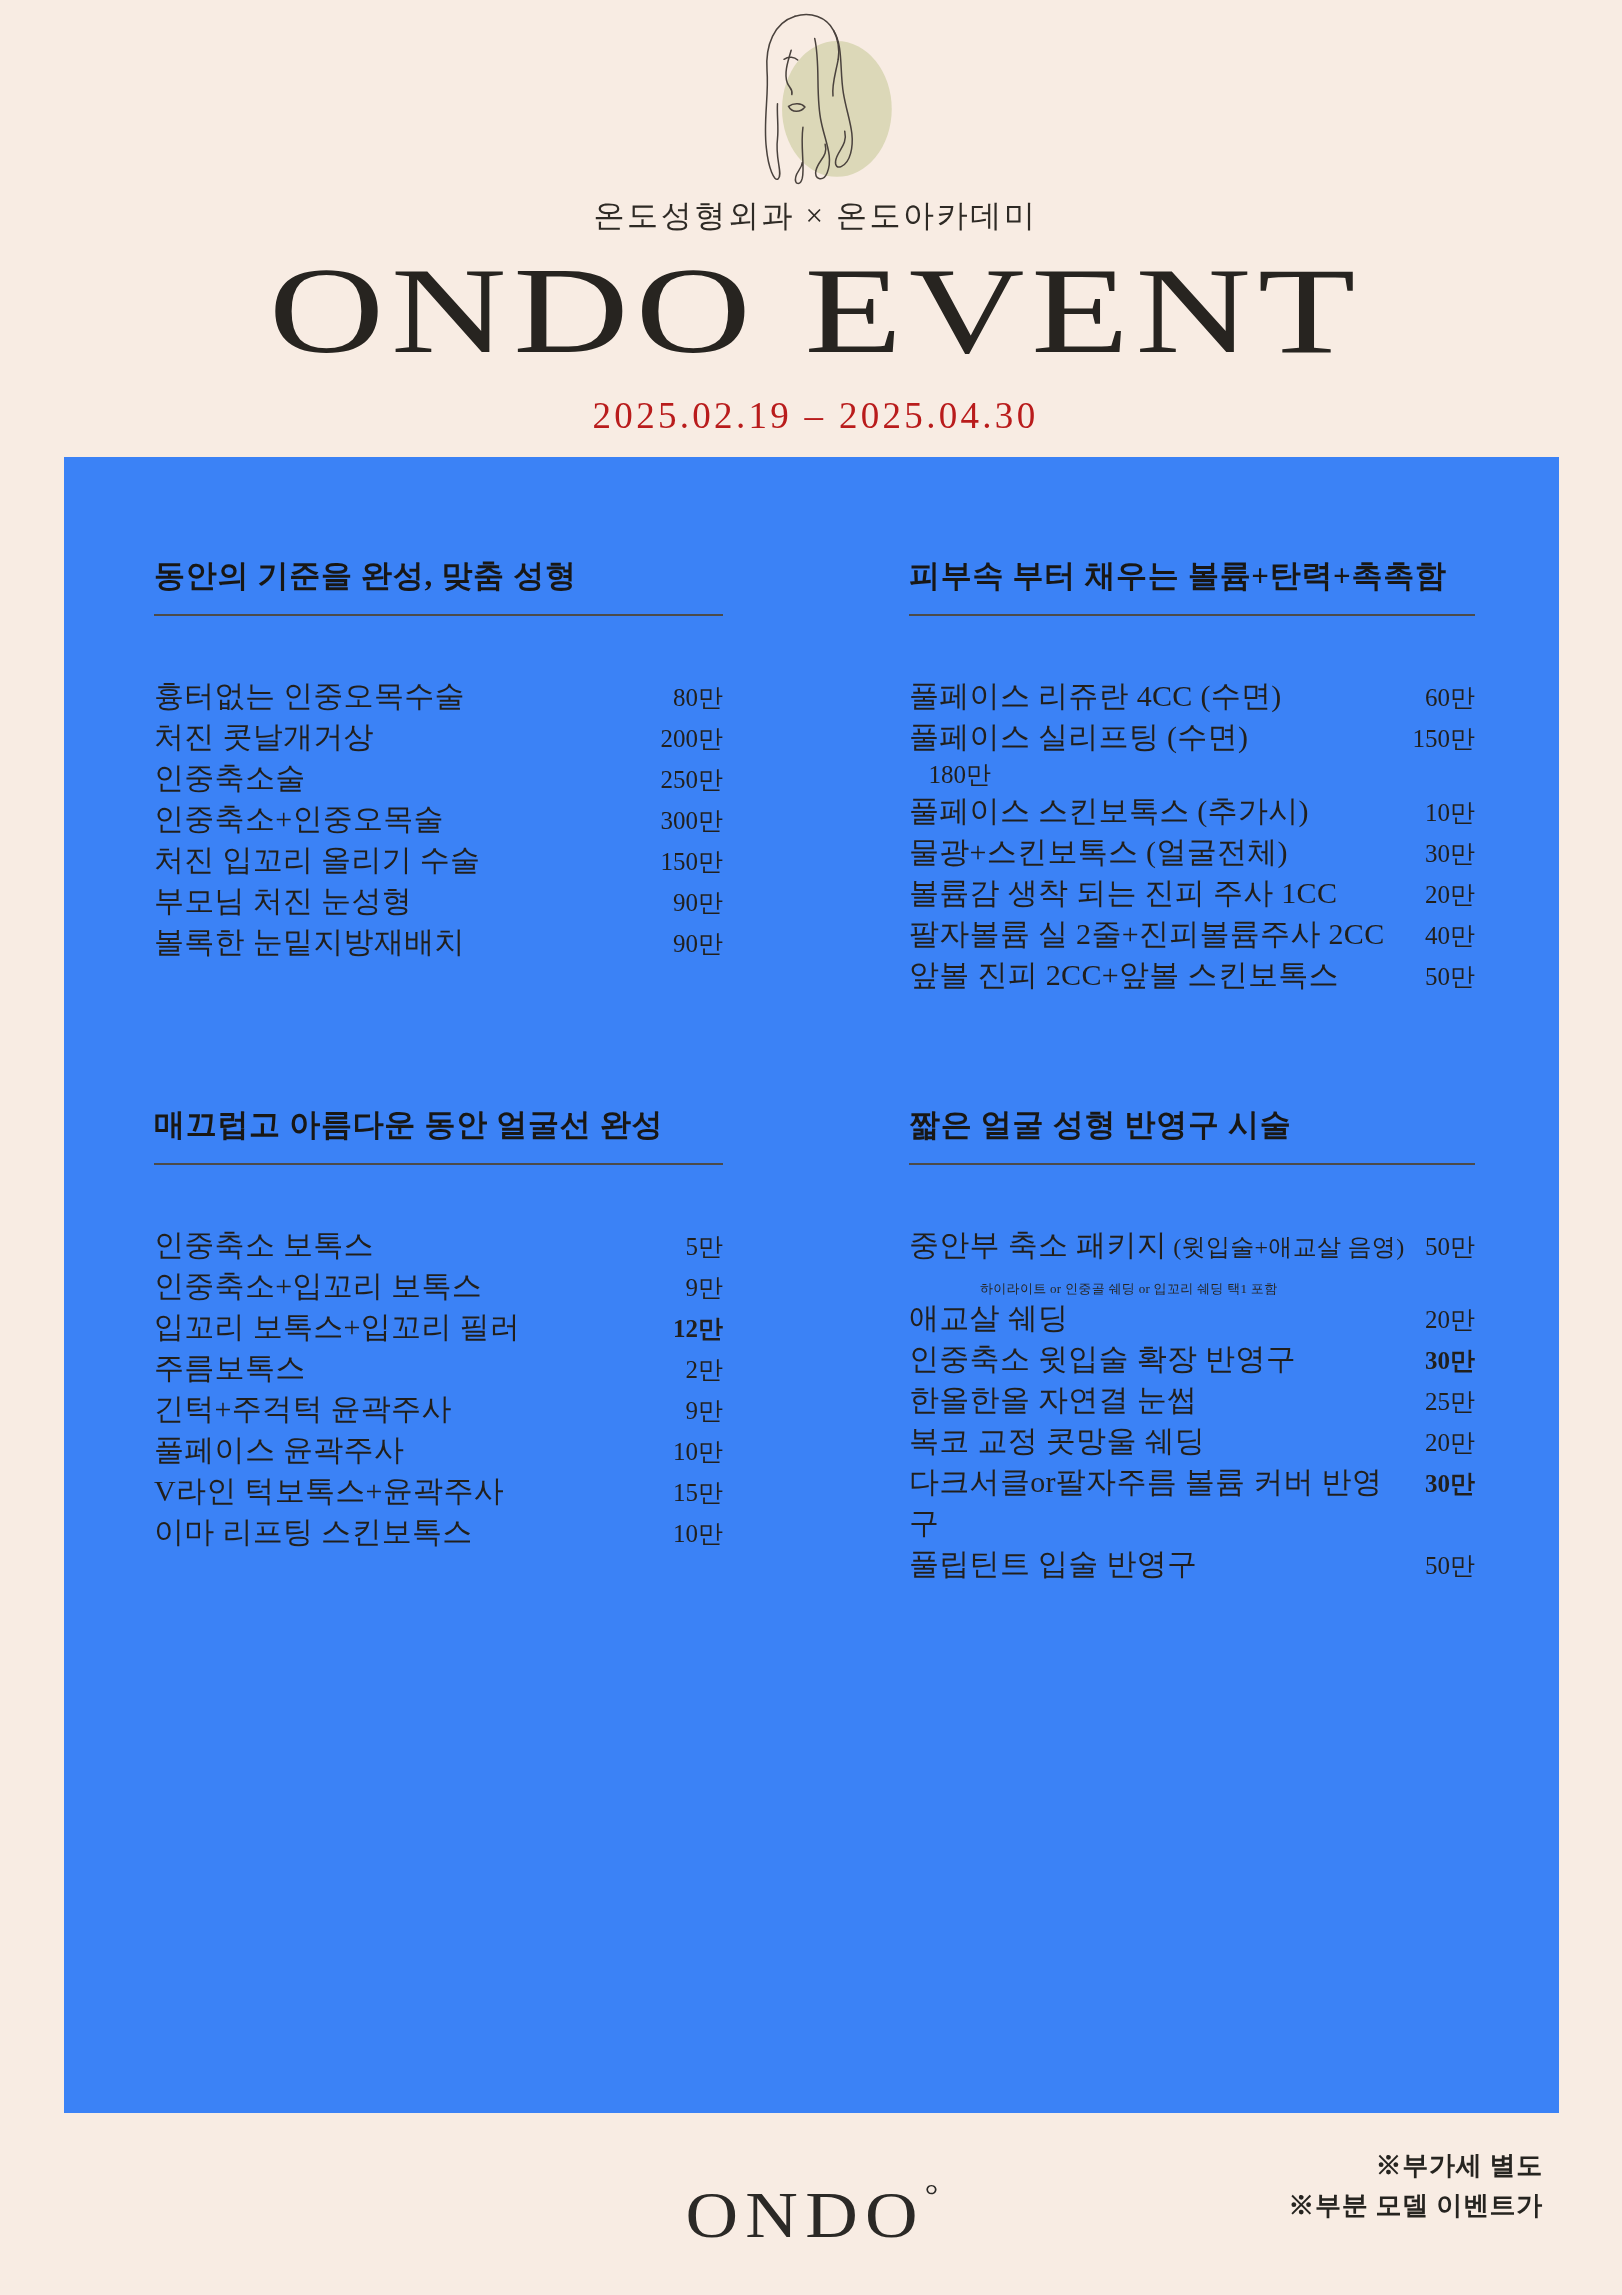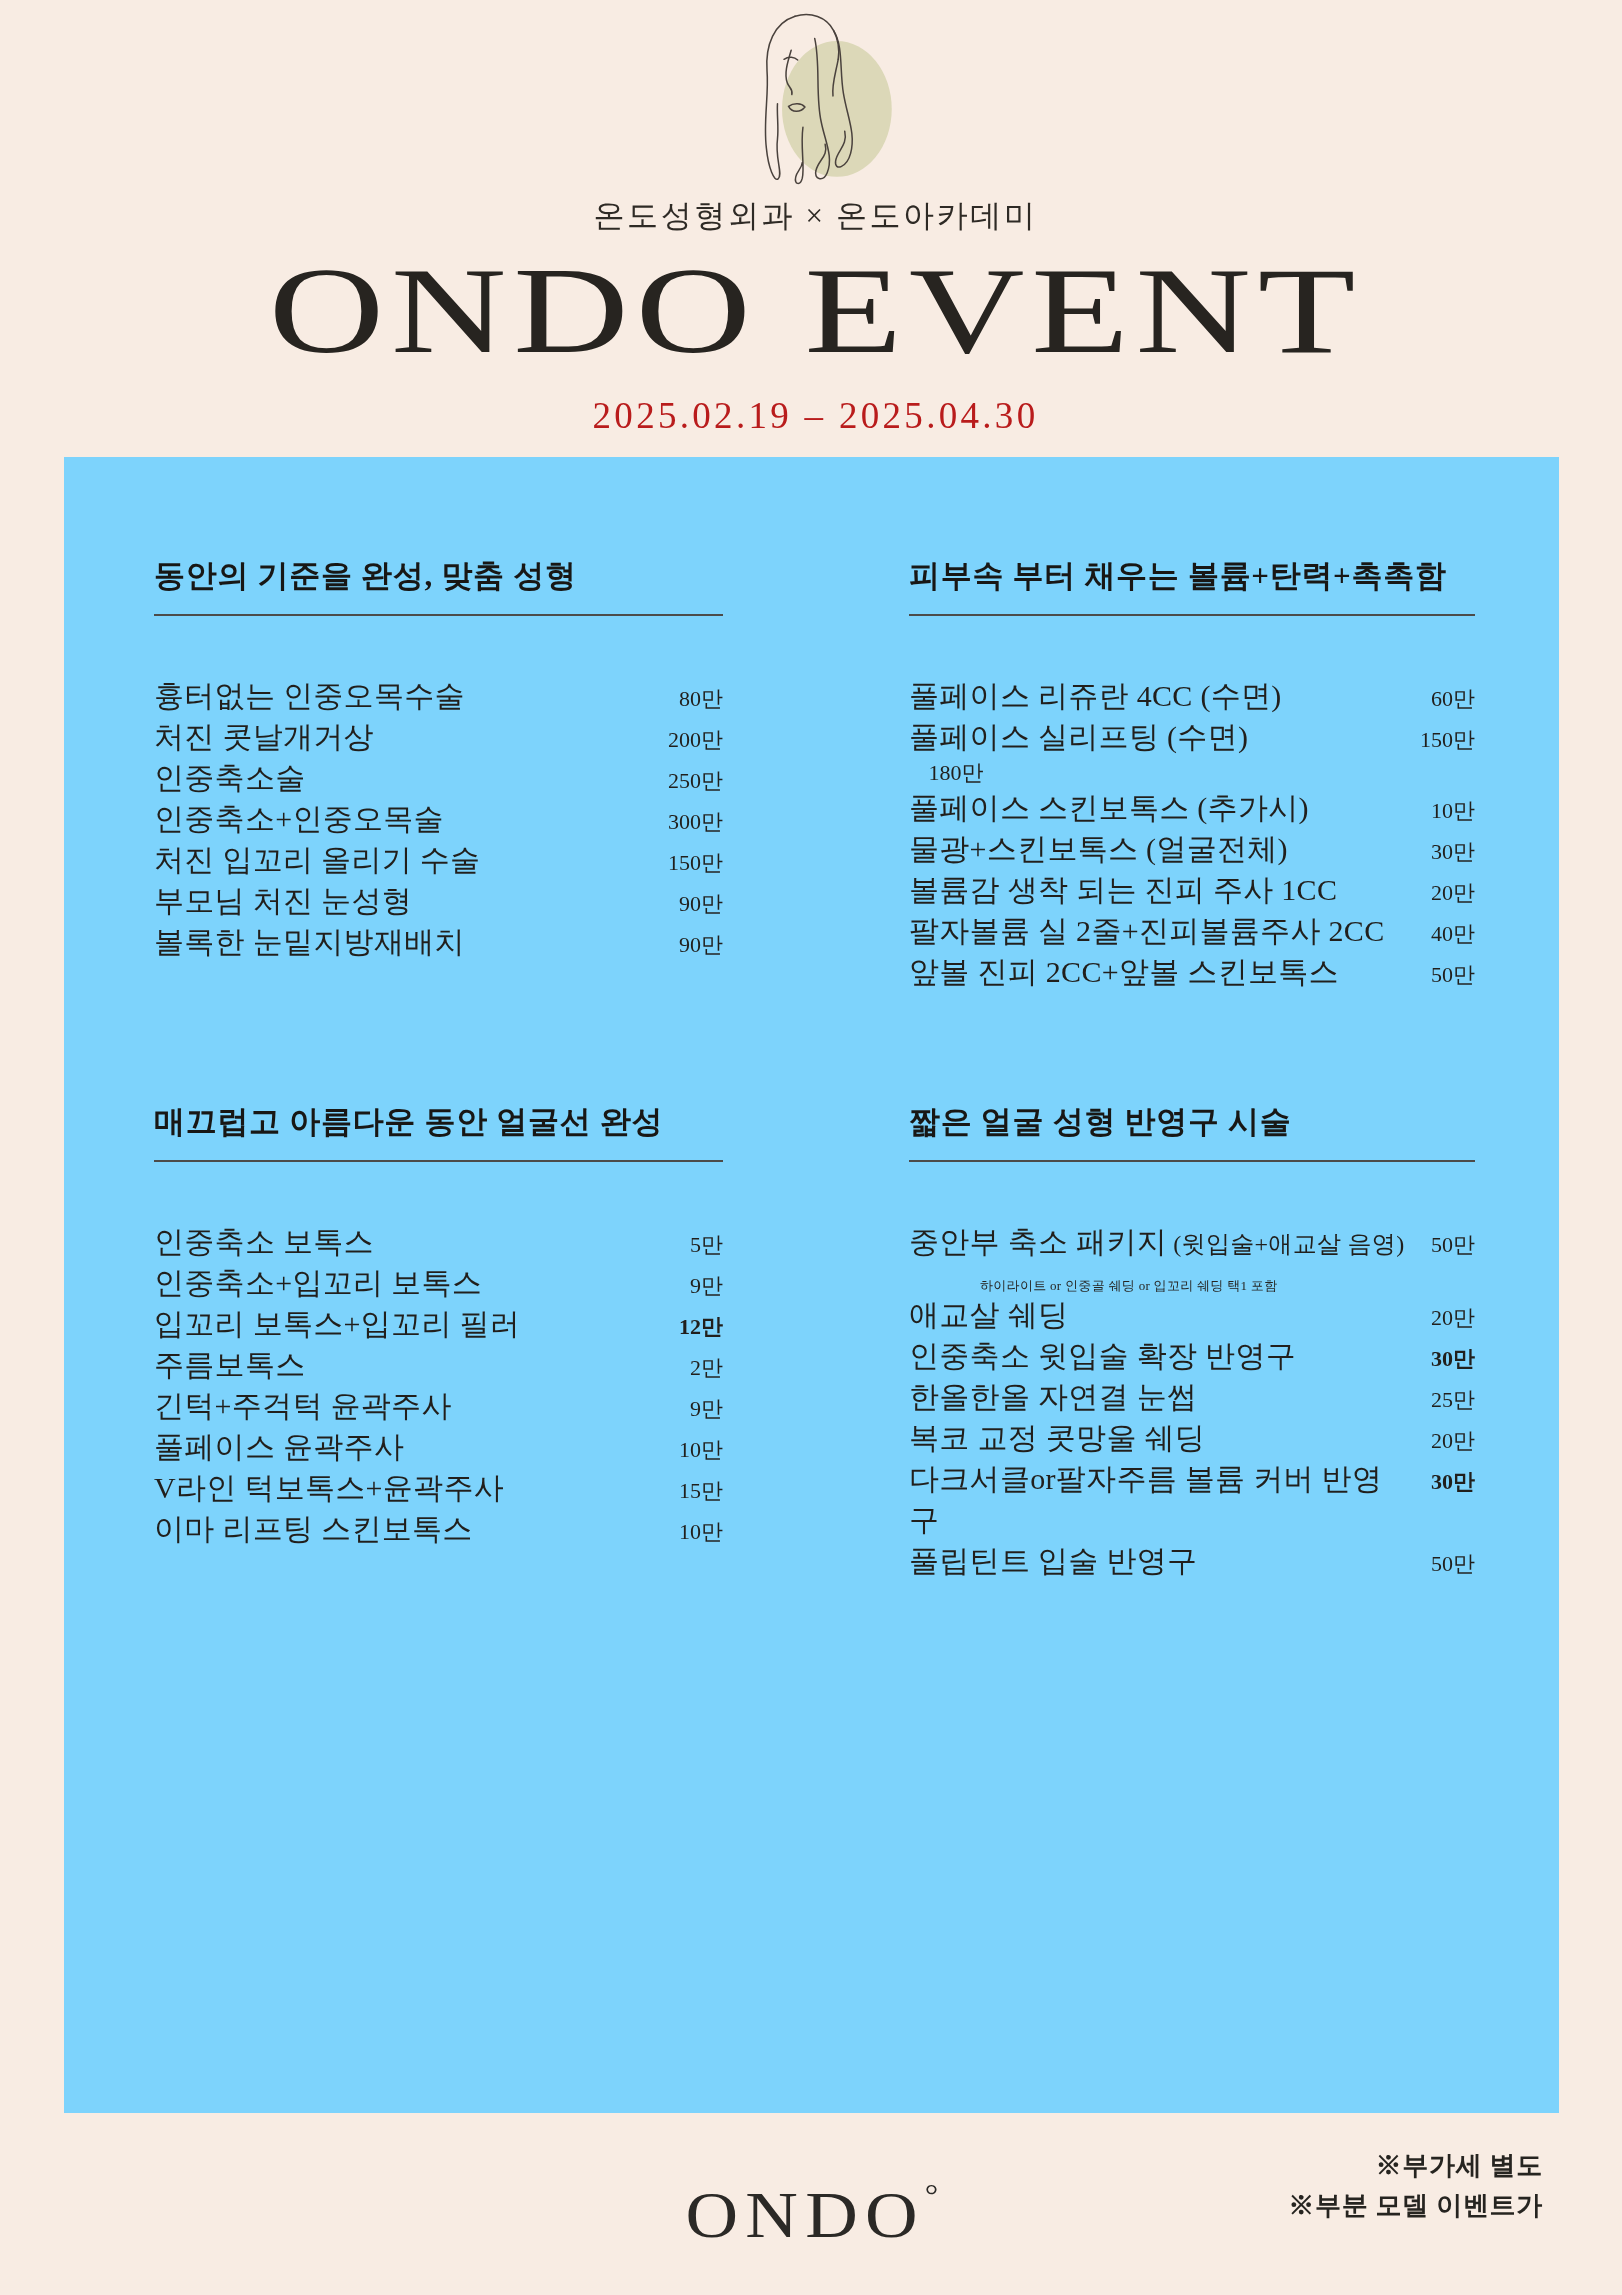--- a/index.html
+++ b/index.html
@@ -18,36 +18,36 @@
   .title {
     display:inline-block; font-size:123px; line-height:1.02; font-weight:400;
     letter-spacing:5.2px; color:#272420; transform:scaleX(1.30); transform-origin:center;
     white-space:nowrap;
   }
   .date { margin-top:14.4px; font-size:37px; letter-spacing:3.3px; color:#b91c1c; }
 
   
   .card {
     position:absolute; left:64px; top:457px; width:1495px; height:1656px;
-    background:#7dd3fc;
+    background:#3b82f6;
   }
   .columns {
     display:grid; grid-template-columns:569px 566px;
     column-gap:186px; row-gap:108px;
     padding:98px 83px 0 90px;
   }
   .section-title {
     margin:0; font-size:31px; font-weight:700; letter-spacing:0.7px;
     padding-bottom:17px; border-bottom:2px solid #4c4b49; color:#181715;
   }
   .rows { margin-top:60px; display:flex; flex-direction:column; }
   .row { display:flex; justify-content:space-between; align-items:baseline; font-size:30px; }
   .item-name { letter-spacing:0.3px; }
   .item-suffix { font-size:24px; }
-  .item-price { font-size:22px; white-space:nowrap; padding-left:19.6px; }
+  .item-price { font-size:25px; white-space:nowrap; padding-left:19.6px; }
   .item-price.bold { font-weight:700; }
   .item-note { margin-top:14.4px; font-size:13px; color:#262522; padding-left:71px; letter-spacing:0.3px; }
 
   
   .footer-notes {
     position:absolute; right:80px; top:2146px; text-align:right;
     font-size:26px; line-height:1.55; color:#262420; letter-spacing:0.7px;font-weight:bold;
   }
   .brand { position:absolute; left:0; right:0; top:2178px; text-align:center; color:#2b2926; }
   .brand-inner { display:inline-block; font-size:65px; letter-spacing:6.5px; transform:scaleX(1.12); }

